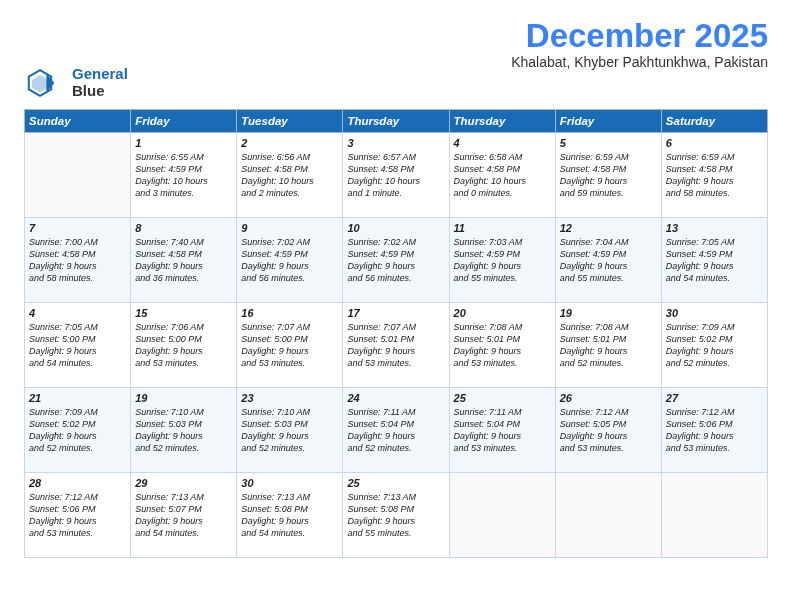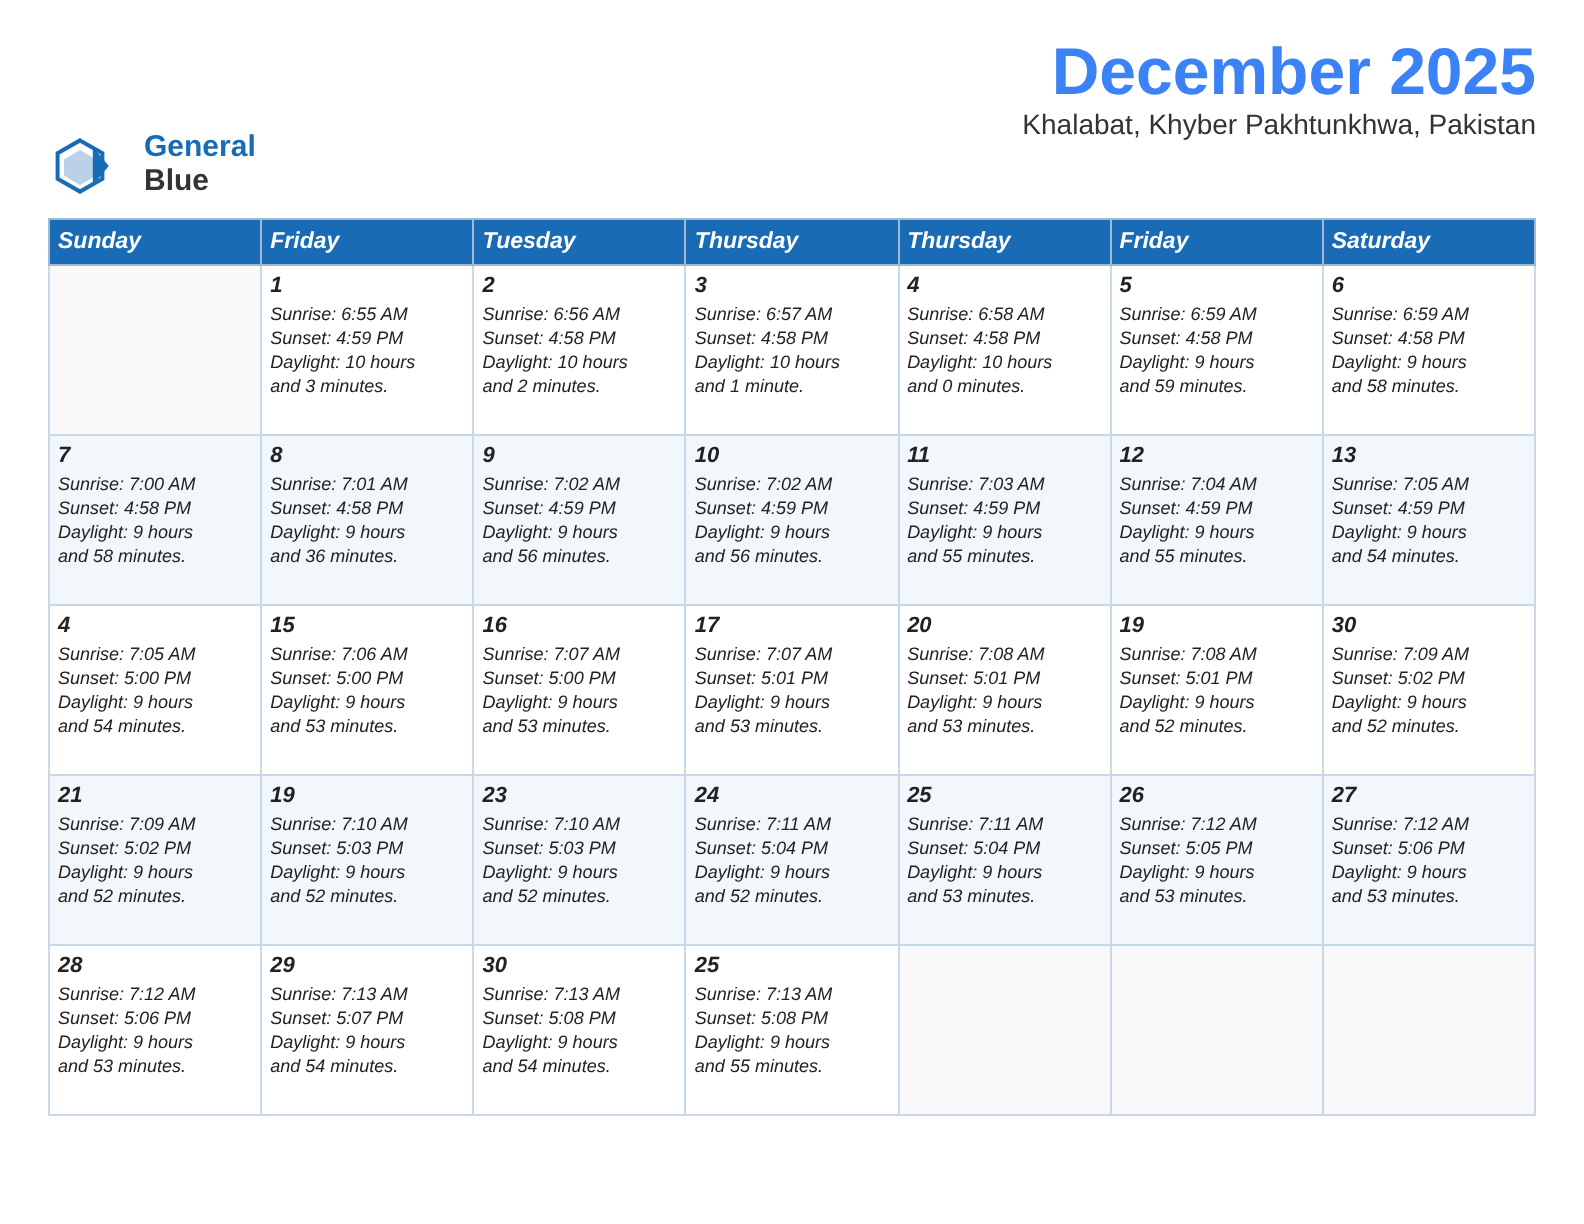--- a/index.html
+++ b/index.html
@@ -178,21 +178,21 @@
         <tr>
           <td>
             <div class="day-num">7</div>
             <div class="cell-text">Sunrise: 7:00 AM</div>
             <div class="cell-text">Sunset: 4:58 PM</div>
             <div class="cell-text">Daylight: 9 hours</div>
             <div class="cell-text">and 58 minutes.</div>
           </td>
           <td>
             <div class="day-num">8</div>
-            <div class="cell-text">Sunrise: 7:01 AM</div>
+            <div class="cell-text">Sunrise: 7:40 AM</div>
             <div class="cell-text">Sunset: 4:58 PM</div>
             <div class="cell-text">Daylight: 9 hours</div>
             <div class="cell-text">and 36 minutes.</div>
           </td>
           <td>
             <div class="day-num">9</div>
             <div class="cell-text">Sunrise: 7:02 AM</div>
             <div class="cell-text">Sunset: 4:59 PM</div>
             <div class="cell-text">Daylight: 9 hours</div>
             <div class="cell-text">and 56 minutes.</div>

